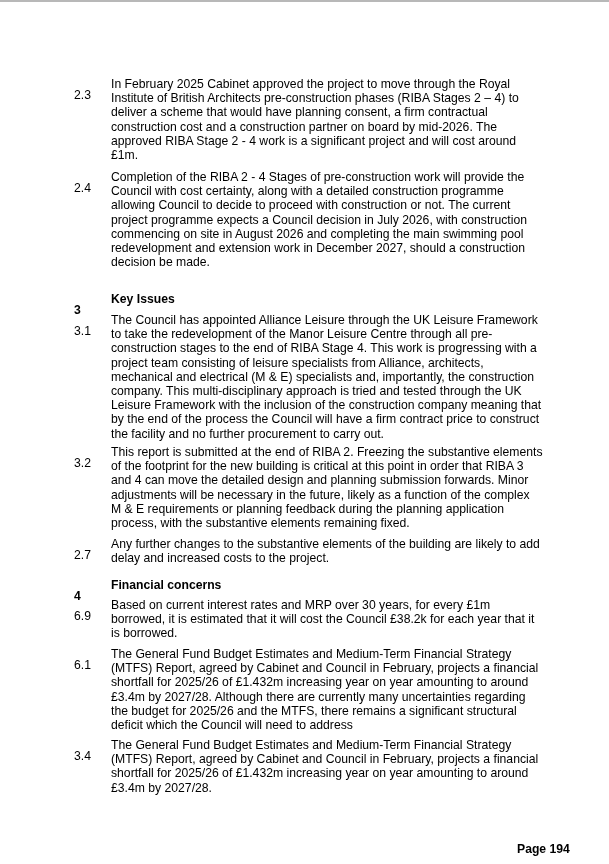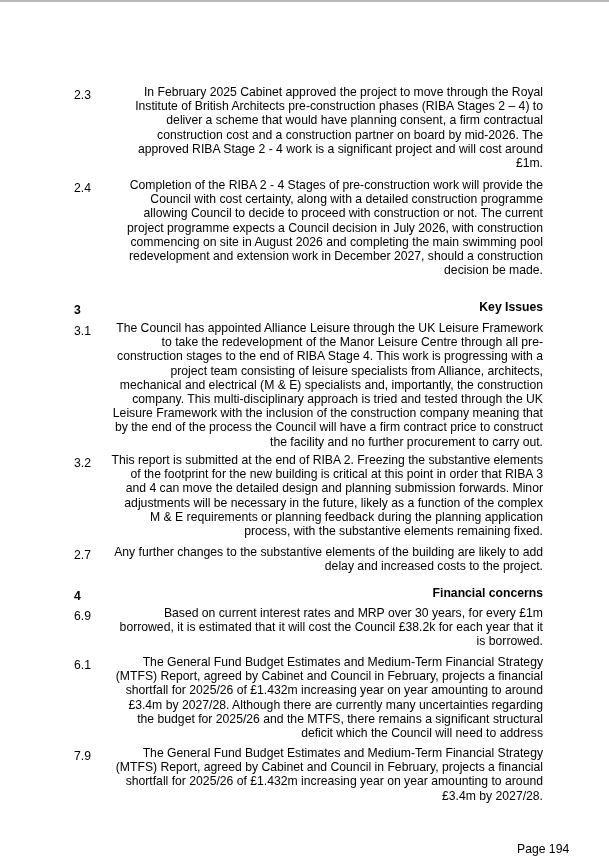--- a/index.html
+++ b/index.html
@@ -3,23 +3,23 @@
 <meta charset="utf-8">
 <style>
   html, body { margin: 0; padding: 0; background: #ffffff; }
   body {
     width: 609px; height: 864px; position: relative; overflow: hidden;
     font-family: "Liberation Sans", sans-serif; font-size: 12.2px; color: #000;
   }
   .topline { position: absolute; left: 0; top: 0; width: 609px; height: 2px; background: #b8b8b8; }
   .para { position: absolute; left: 0; width: 609px; }
   .num { position: absolute; left: 74px; top: 15px; }
-  .text { position: absolute; left: 111px; top: 12px; width: 432px; line-height: 14.2px; text-align: right; }
+  .text { position: absolute; left: 111px; top: 4px; width: 432px; line-height: 14.2px; }
   .heading { font-weight: bold; }
-  .pagenum { position: absolute; left: 517px; top: 842px; font-size: 12.2px; }
+  .pagenum { position: absolute; left: 517px; top: 842px; font-size: 12.2px; font-weight: bold; }
 </style>
 </head>
 <body>
 
 <div class="topline"></div>
 
 <div class="para" style="top:73px;">
   <span class="num">2.3</span>
   <div class="text">In February 2025 Cabinet approved the project to move through the Royal Institute of British Architects pre-construction phases (RIBA Stages 2 – 4) to deliver a scheme that would have planning consent, a firm contractual construction cost and a construction partner on board by mid-2026. The approved RIBA Stage 2 - 4 work is a significant project and will cost around £1m.</div>
 </div>
@@ -58,17 +58,17 @@
   <span class="num">6.9</span>
   <div class="text">Based on current interest rates and MRP over 30 years, for every £1m borrowed, it is estimated that it will cost the Council £38.2k for each year that it is borrowed.</div>
 </div>
 
 <div class="para" style="top:643px;">
   <span class="num">6.1</span>
   <div class="text">The General Fund Budget Estimates and Medium-Term Financial Strategy (MTFS) Report, agreed by Cabinet and Council in February, projects a financial shortfall for 2025/26 of £1.432m increasing year on year amounting to around £3.4m by 2027/28. Although there are currently many uncertainties regarding the budget for 2025/26 and the MTFS, there remains a significant structural deficit which the Council will need to address</div>
 </div>
 
 <div class="para" style="top:734px;">
-  <span class="num">7.9</span>
+  <span class="num">3.4</span>
   <div class="text">The General Fund Budget Estimates and Medium-Term Financial Strategy (MTFS) Report, agreed by Cabinet and Council in February, projects a financial shortfall for 2025/26 of £1.432m increasing year on year amounting to around £3.4m by 2027/28.</div>
 </div>
 
 <div class="pagenum">Page 194</div>
 
 </body></html>

